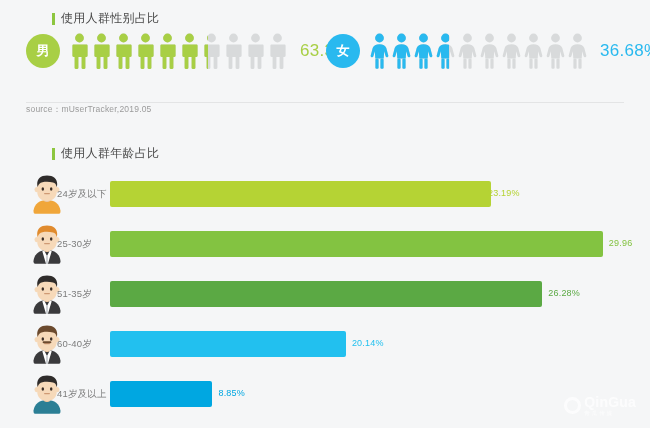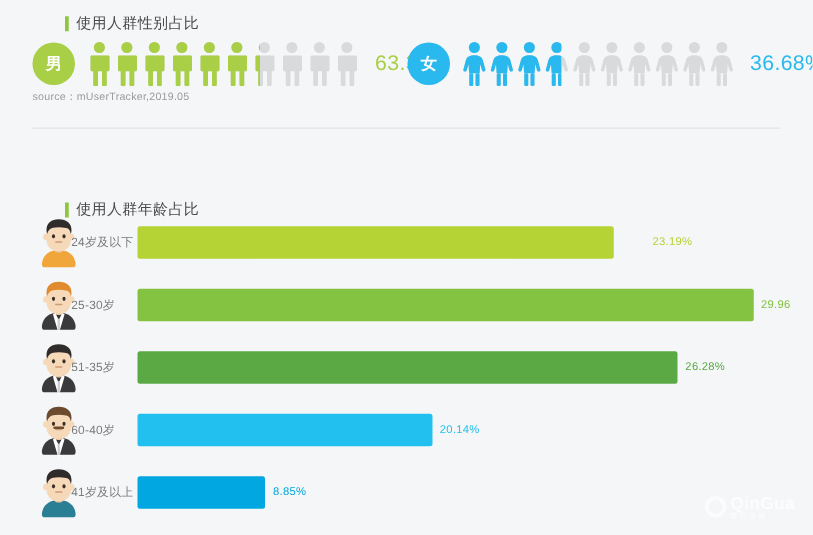--- a/index.html
+++ b/index.html
@@ -32,21 +32,21 @@
   .badge-male { background: #a8cf45; }
   .badge-female { background: #29b9ef; }
   .icon-strip { display: flex; margin-left: 9px; }
   .person { position: relative; width: 21px; height: 36px; margin-right: 1px; flex: none; }
   .pct {
     margin-left: 11px; font-size: 17px; letter-spacing: .3px; white-space: nowrap;
   }
   .pct-male { color: #a8cf45; }
   .pct-female { color: #29b9ef; }
   .source {
-    position: absolute; left: 26px; top: 72px;
+    position: absolute; left: 26px; top: 104px;
     font-size: 8.5px; color: #9b9b9b; letter-spacing: .2px;
   }
   .divider {
     position: absolute; left: 26px; top: 102px; width: 598px; height: 1px;
     background: #e3e4e5;
   }
 
   
   .age-rows { position: absolute; left: 0; top: 170px; width: 650px; }
   .age-row { position: relative; height: 50px; }
@@ -292,41 +292,41 @@
               </svg></div>
           </div>
         </div>
       <div class="pct pct-female">36.68%</div>
     </div>
 
     <div class="source">source：mUserTracker,2019.05</div>
     <div class="divider"></div>
   </div>
 
-  <div class="sec-title" style="left:26px; top:159px;">
+  <div class="sec-title" style="left:26px; top:145px;">
     <span class="tick"></span>
     <span>使用人群年龄占比</span>
   </div>
 
   <div class="age-rows" id="age-rows">
       <div class="age-row">
         <div class="avatar"><svg width="42" height="44" viewBox="0 0 42 44">
             <path d="M21 27c7.6 0 12.4 4 13.4 10.2.3 2-.2 3.6-1.4 3.6H9c-1.2 0-1.7-1.6-1.4-3.6C8.6 31 13.4 27 21 27z" fill="#f0a63a"></path>
             <rect x="17.6" y="22" width="6.8" height="7" rx="2.4" fill="#e9c49f"></rect>
             <ellipse cx="10.6" cy="16.6" rx="2.1" ry="2.6" fill="#f6d9b9"></ellipse>
             <ellipse cx="31.4" cy="16.6" rx="2.1" ry="2.6" fill="#f6d9b9"></ellipse>
             <path d="M21 4.2c6.1 0 9.8 3.6 9.8 9.6v4.5c0 6-3.7 9.6-9.8 9.6s-9.8-3.6-9.8-9.6v-4.5c0-6 3.7-9.6 9.8-9.6z" fill="#f6d9b9"></path>
             <path d="M21 2.4c6.4 0 10.2 3.4 10.2 8.6 0 1.3-.2 2.3-.6 3.1-.4-3-1.6-4.3-3.6-4.7-2-.4-4-.7-6-.7-3.6 0-6.1.6-7.5 2-1 1-1.5 2.1-1.7 3.4-.4-.8-.6-1.8-.6-3.1 0-5.2 3.4-8.6 9.8-8.6z" fill="#2f2c2b"></path>
             <ellipse cx="16.8" cy="16" rx="1.25" ry="1.7" fill="#3a2e28"></ellipse>
             <ellipse cx="25.2" cy="16" rx="1.25" ry="1.7" fill="#3a2e28"></ellipse>
             <path d="M18.6 20.6h4.8" stroke="#cf9a74" stroke-width="1.1" stroke-linecap="round" fill="none"></path>
           </svg></div>
         <div class="age-label">24岁及以下</div>
         <div class="bar" style="width: 381.476px; background: rgb(181, 211, 52);"></div>
-        <div class="bar-val" style="left: 522px; color: rgb(181, 211, 52);">23.19%</div>
+        <div class="bar-val" style="left: 488px; color: rgb(181, 211, 52);">23.19%</div>
       </div>
       <div class="age-row">
         <div class="avatar"><svg width="42" height="44" viewBox="0 0 42 44">
             <path d="M21 27c7.6 0 12.4 4 13.4 10.2.3 2-.2 3.6-1.4 3.6H9c-1.2 0-1.7-1.6-1.4-3.6C8.6 31 13.4 27 21 27z" fill="#3a3a3c"></path>
             <rect x="17.6" y="22" width="6.8" height="7" rx="2.4" fill="#e9c49f"></rect>
             <ellipse cx="10.6" cy="16.6" rx="2.1" ry="2.6" fill="#f6d9b9"></ellipse>
             <ellipse cx="31.4" cy="16.6" rx="2.1" ry="2.6" fill="#f6d9b9"></ellipse>
             <path d="M21 4.2c6.1 0 9.8 3.6 9.8 9.6v4.5c0 6-3.7 9.6-9.8 9.6s-9.8-3.6-9.8-9.6v-4.5c0-6 3.7-9.6 9.8-9.6z" fill="#f6d9b9"></path>
             <path d="M21 2.4c6.4 0 10.2 3.4 10.2 8.6 0 1.3-.2 2.3-.6 3.1-.4-3-1.6-4.3-3.6-4.7-2-.4-4-.7-6-.7-3.6 0-6.1.6-7.5 2-1 1-1.5 2.1-1.7 3.4-.4-.8-.6-1.8-.6-3.1 0-5.2 3.4-8.6 9.8-8.6z" fill="#e08b2e"></path>
             <ellipse cx="16.8" cy="16" rx="1.25" ry="1.7" fill="#3a2e28"></ellipse>

